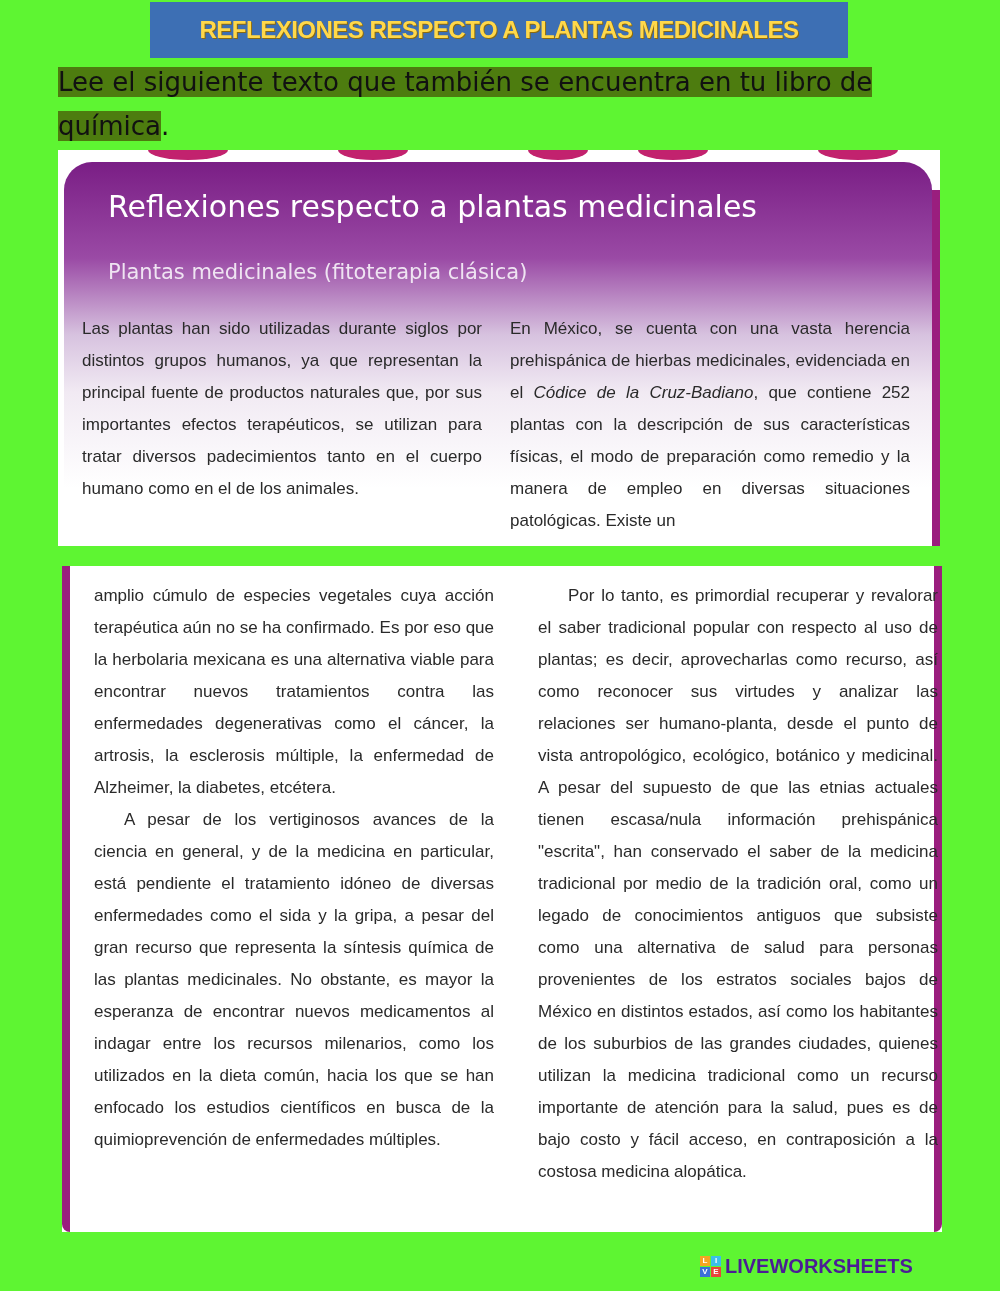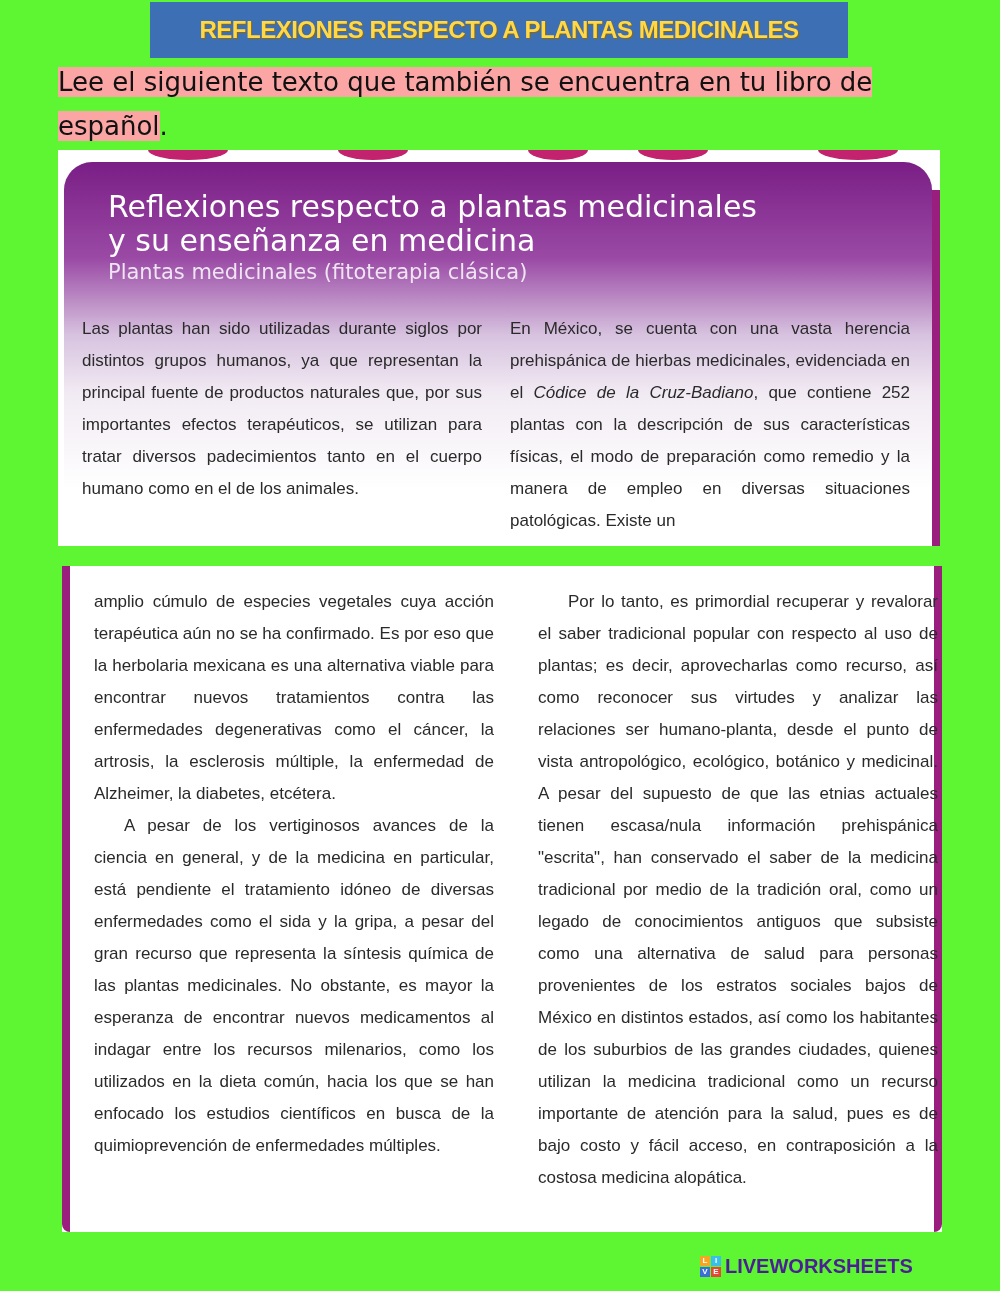--- a/index.html
+++ b/index.html
@@ -19,21 +19,21 @@
       color: #ffd84a; font-weight: bold; font-size: 24px;
       font-family: "Liberation Sans", sans-serif;
       letter-spacing: -0.5px;
       text-shadow: 1px 1px 0 #8a6a10;
     }
     .instruction {
       position: absolute; left: 58px; top: 60px; width: 880px;
       font-family: "DejaVu Sans", sans-serif;
       font-size: 26px; line-height: 44px; color: #111;
     }
-    .instruction .hl { background: #fca5a5; }
+    .instruction .hl { background: #4d7c0f; }
     .panel1 {
       position: absolute; left: 58px; top: 150px; width: 882px; height: 396px;
       background: #fff; overflow: hidden;
     }
     .panel1 .blobs { position: absolute; left: 0; top: 0; width: 100%; height: 14px; }
     .panel1 .blob { position: absolute; top: -10px; height: 20px; background: #c2226e; border-radius: 50%; }
     .panel1 .header-card {
       position: absolute; left: 6px; top: 12px; width: 868px; height: 384px;
       border-radius: 28px 28px 0 0;
       background: linear-gradient(180deg, #7a1e85 0%, #9a4aa5 25%, #d7c2df 45%, #f1eaf3 60%, #ffffff 85%);
@@ -55,52 +55,51 @@
     .cols .col { width: 400px; text-align: justify; }
     .cols .col p { margin: 0; }
     .cols .indent { text-indent: 30px; }
     .panel1 .cols { left: 24px; top: 163px; }
     .panel2 {
       position: absolute; left: 62px; top: 566px; width: 880px; height: 666px;
       background: #fff; overflow: hidden;
     }
     .panel2 .lbar { position: absolute; left: 0; top: 0; width: 8px; height: 100%; background: #9a1e7e; border-radius: 0 0 0 10px; }
     .panel2 .rbar { position: absolute; right: 0; top: 0; width: 8px; height: 100%; background: #9a1e7e; border-radius: 0 0 10px 0; }
-    .panel2 .cols { left: 32px; top: 20px; gap: 44px; }
+    .panel2 .cols { left: 32px; top: 14px; gap: 44px; }
     .logo {
       position: absolute; left: 700px; top: 1255px; display: flex; align-items: center; gap: 4px;
     }
     .logo-grid { display: grid; grid-template-columns: 10px 10px; grid-template-rows: 10px 10px; gap: 1px; }
     .logo-grid span { font-size: 8px; font-weight: bold; color: #fff; text-align: center; line-height: 10px; }
     .logo-text { font-size: 20px; font-weight: bold; color: #4c1d95; letter-spacing: 0px; }
   </style>
 </head>
 <body>
 
 <div class="top-banner">
   <span>REFLEXIONES RESPECTO A PLANTAS MEDICINALES</span>
 </div>
 
 <div class="instruction">
   <span class="hl">Lee el siguiente texto que también se encuentra en tu libro de</span><br>
-  <span class="hl">español</span><span>.</span>
+  <span class="hl">química</span><span>.</span>
 </div>
 
 <div class="panel1">
   <div class="blobs">
     <div class="blob" style="left:90px;width:80px;"></div>
     <div class="blob" style="left:280px;width:70px;"></div>
     <div class="blob" style="left:470px;width:60px;"></div>
     <div class="blob" style="left:580px;width:70px;"></div>
     <div class="blob" style="left:760px;width:80px;"></div>
   </div>
   <div class="header-card">
     <div class="title-main">
       <span>Reflexiones respecto a plantas medicinales</span><br>
-      <span>y su enseñanza en medicina</span>
     </div>
     <div class="title-sub">Plantas medicinales (fitoterapia clásica)</div>
   </div>
   <div class="right-bar"></div>
   <div class="cols">
     <div class="col">
       <p>Las plantas han sido utilizadas durante siglos por distintos grupos humanos, ya que representan la principal fuente de productos naturales que, por sus importantes efectos terapéuticos, se utilizan para tratar diversos padecimientos tanto en el cuerpo humano como en el de los animales.</p>
     </div>
     <div class="col">
       <p><span>En México, se cuenta con una vasta herencia prehispánica de hierbas medicinales, evidenciada en el </span><em>Códice de la Cruz-Badiano</em><span>, que contiene 252 plantas con la descripción de sus características físicas, el modo de preparación como remedio y la manera de empleo en diversas situaciones patológicas. Existe un</span></p>

